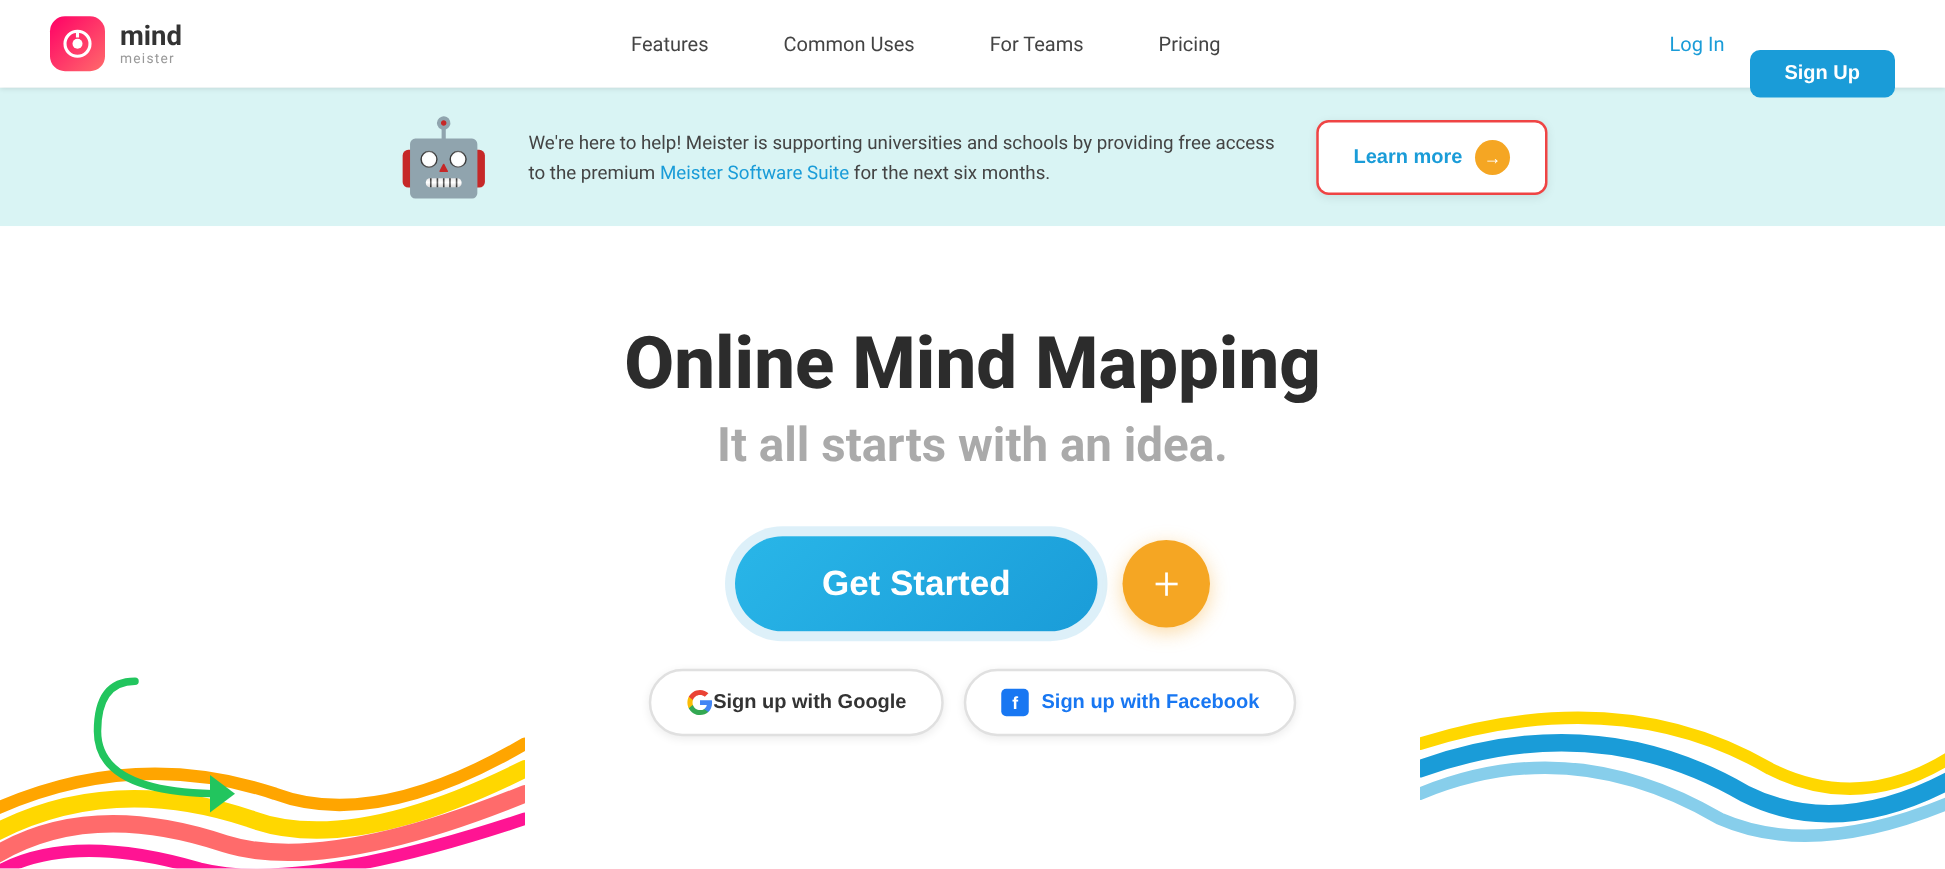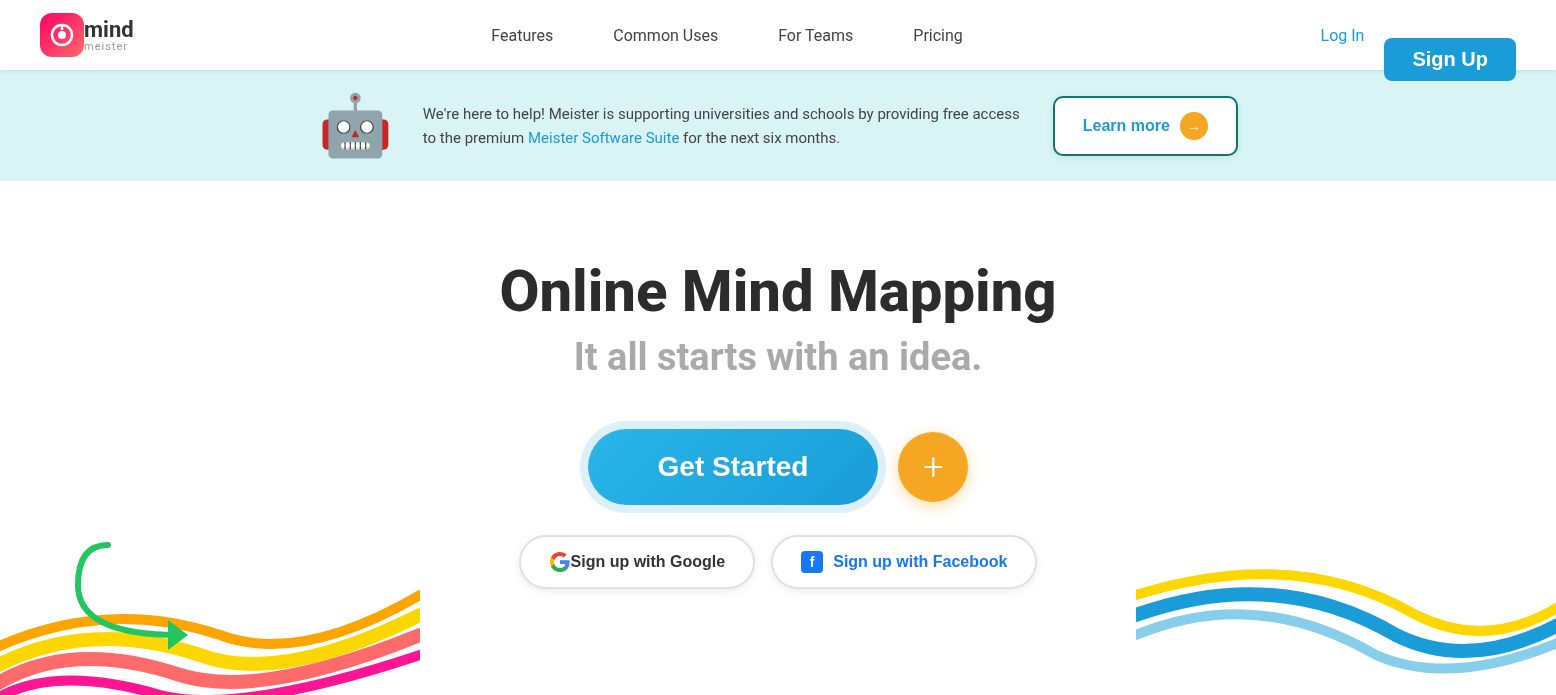--- a/index.html
+++ b/index.html
@@ -4,48 +4,48 @@
   <style>
     * { margin: 0; padding: 0; box-sizing: border-box; }
     body { font-family: -apple-system, BlinkMacSystemFont, 'Segoe UI', Roboto, sans-serif; overflow-x: hidden; background: #fff; width: 1556px; height: 695px; position: relative; }
 
     
     nav {
       display: flex; align-items: center; justify-content: space-between;
       padding: 0 40px; height: 70px; background: #fff;
       box-shadow: 0 1px 4px rgba(0,0,0,0.1); position: relative; z-index: 10;
     }
-    .nav-logo { display: flex; align-items: center; gap: 0; }
+    .nav-logo { display: flex; align-items: center; gap: 12px; }
     .logo-icon {
       width: 44px; height: 44px; background: linear-gradient(135deg, #f06, #ff6b6b);
       border-radius: 12px; display: flex; align-items: center; justify-content: center;
       color: white; font-size: 18px; font-weight: bold;
     }
     .logo-text { display: flex; flex-direction: column; line-height: 1; }
     .logo-text .mind { font-size: 22px; font-weight: 700; color: #333; }
     .logo-text .meister { font-size: 11px; color: #999; letter-spacing: 1px; }
     .nav-links { display: flex; gap: 60px; align-items: center; }
     .nav-link { font-size: 16px; color: #444; text-decoration: none; cursor: pointer; }
     .nav-actions { display: flex; align-items: center; gap: 20px; }
     .btn-login { font-size: 16px; color: #1a9cd8; text-decoration: none; cursor: pointer; }
     .btn-signup {
       background: #1a9cd8; color: white; border: none; border-radius: 8px;
-      padding: 10px 28px; font-size: 20px; font-weight: 600; cursor: pointer; margin-top: 48px;
+      padding: 10px 28px; font-size: 16px; font-weight: 600; cursor: pointer; margin-top: 48px;
     }
 
     
     .banner {
       background: #d9f4f4; display: flex; align-items: center; justify-content: center;
       gap: 30px; padding: 20px 40px; min-height: 100px;
     }
     .banner-robot { font-size: 60px; }
     .banner-text { font-size: 15px; color: #444; max-width: 600px; line-height: 1.6; }
     .banner-text a { color: #1a9cd8; text-decoration: none; }
     .btn-learn-more {
-      background: white; border: 2px solid #0f766e; border-radius: 10px;
+      background: white; border: 2px solid #ef4444; border-radius: 10px;
       padding: 14px 28px; font-size: 16px; font-weight: 600; color: #1a9cd8;
       cursor: pointer; display: flex; align-items: center; gap: 10px; white-space: nowrap;
       box-shadow: 0 2px 8px rgba(0,0,0,0.08);
     }
     .btn-learn-more .arrow-circle {
       width: 28px; height: 28px; background: #f5a623; border-radius: 50%;
       display: flex; align-items: center; justify-content: center; color: white; font-size: 14px;
     }
 
     

